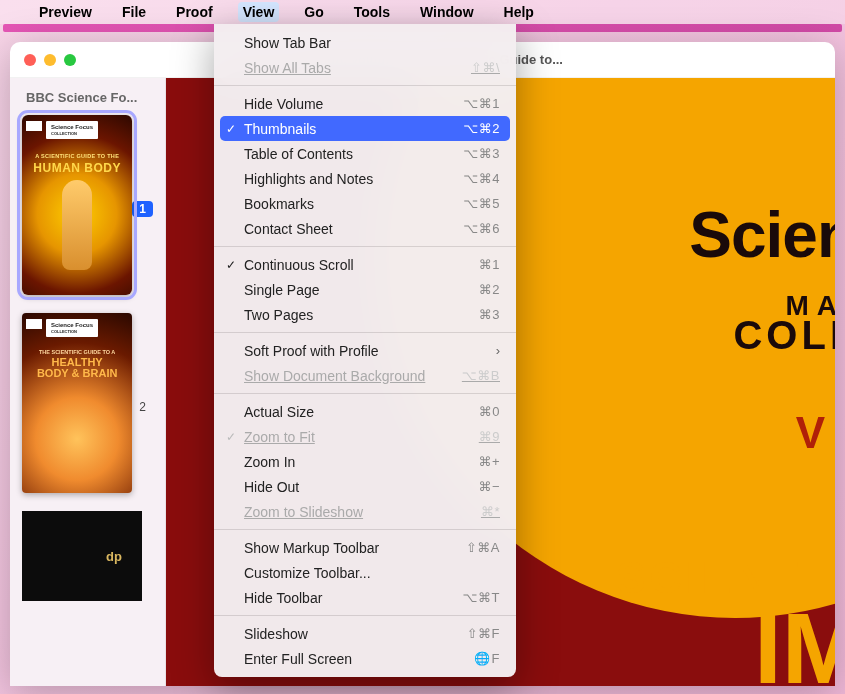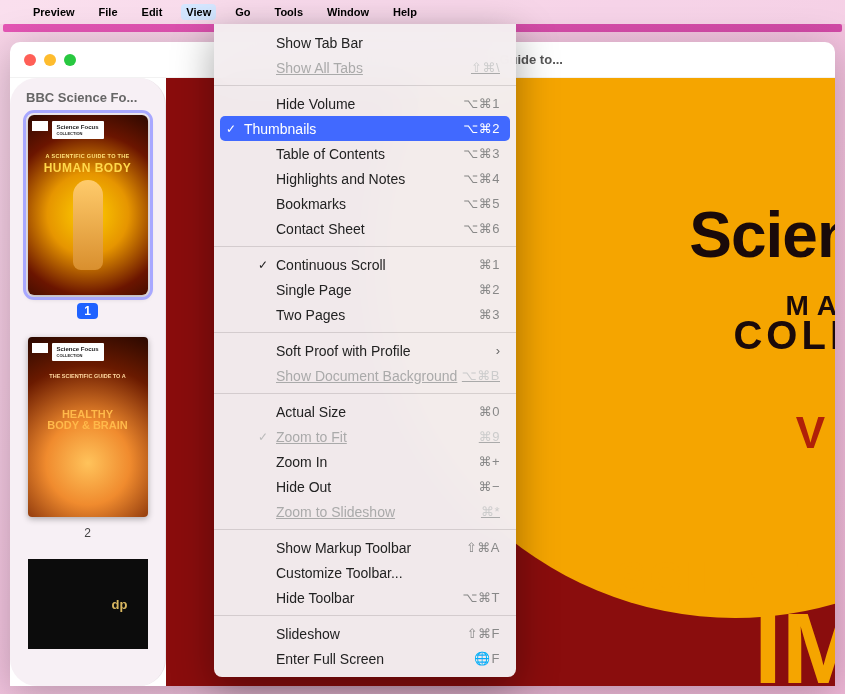--- a/index.html
+++ b/index.html
@@ -1,39 +1,39 @@
 <!DOCTYPE html>
 <html><head>
 <meta charset="utf-8">
 <style>
 * { margin: 0; padding: 0; box-sizing: border-box; font-family: -apple-system, BlinkMacSystemFont, "Segoe UI", Helvetica, Arial, sans-serif; }
 html, body { width: 845px; height: 694px; overflow: hidden; background: linear-gradient(135deg, #f8d5e8 0%, #f3c5e0 40%, #f0b8d8 100%); }
 
-.menubar { height: 24px; background: rgba(255,255,255,0.25); display: flex; align-items: center; padding: 0 14px; gap: 14px; font-size: 11px; font-weight: 600; color: #000; }
+.menubar { height: 24px; background: rgba(255,255,255,0.25); display: flex; align-items: center; padding: 0 14px; gap: 20px; font-size: 14px; font-weight: 600; color: #000; }
 .menubar .apple { font-size: 14px; }
 .menubar .item { padding: 2px 5px; cursor: default; }
 .menubar .item.open { background: #d4e6ff; border-radius: 4px; }
 .menubar .appname { font-weight: 700; }
 
 .pinkbar { height: 8px; background: linear-gradient(90deg, #e556b5, #d14aa6); margin: 0 3px; border-radius: 2px; }
 
 .window { position: absolute; top: 42px; left: 10px; right: 10px; bottom: 8px; background: #fff; border-radius: 10px 10px 0 0; box-shadow: 0 8px 40px rgba(0,0,0,0.25); overflow: hidden; display: flex; flex-direction: column; }
 .titlebar { height: 36px; display: flex; align-items: center; padding: 0 14px; gap: 8px; border-bottom: 1px solid rgba(0,0,0,0.05); }
 .traffic { display: flex; gap: 8px; margin-right: 12px; }
 .traffic span { width: 12px; height: 12px; border-radius: 50%; }
 .tr-close { background: #ff5f57; }
 .tr-min { background: #febc2e; }
 .tr-max { background: #28c840; }
 .titlebar-title { flex: 1; text-align: center; font-size: 13px; font-weight: 600; color: #555; padding-right: 60px; }
 
 .body-row { display: flex; flex: 1; min-height: 0; }
 
-.sidebar { width: 156px; background: #f7f0f5; border-right: 1px solid rgba(0,0,0,0.06); padding: 10px 12px; overflow: hidden; border-radius: 27px; }
+.sidebar { width: 156px; background: #f7f0f5; border-right: 1px solid rgba(0,0,0,0.06); padding: 10px 12px; overflow: hidden; }
 .sidebar-title { font-size: 13px; font-weight: 700; color: #666; padding: 2px 4px 10px; }
-.thumb-wrap { display: flex; flex-direction: column; align-items: center; margin-bottom: 18px; }
+.thumb-wrap { display: flex; align-items: center; margin-bottom: 18px; }
 .thumb { width: 120px; height: 180px; border-radius: 4px; box-shadow: 0 2px 6px rgba(0,0,0,0.3); position: relative; overflow: hidden; }
 .thumb.sel { outline: 3px solid #a8a8ff; outline-offset: 2px; border-radius: 6px; }
 .thumb-label { margin-top: 8px; font-size: 12px; background: #1f62ff; color:#fff; padding: 1px 7px; border-radius: 4px; font-weight: 600; }
 .thumb-label.plain { background: transparent; color: #444; font-weight: 400; }
 
 .thumb1 { background: radial-gradient(circle at 50% 55%, #ffcf00 0%, #e69500 35%, #6b1500 70%, #2d0800 100%); }
 .thumb1 .mag { position: absolute; top: 6px; left: 24px; background: #fff; color:#222; font-size: 6px; padding: 3px 5px; font-weight: 700; line-height: 1; border-radius: 1px; }
 .thumb1 .bbc { position: absolute; top: 6px; left: 4px; width: 16px; height: 10px; background: #fff; }
 .thumb1 .t1 { position: absolute; top: 38px; width: 100%; text-align: center; color: #ffe27a; font-size: 5.5px; font-weight: 700; letter-spacing: 0.3px; }
 .thumb1 .t2 { position: absolute; top: 46px; width: 100%; text-align: center; color: #ffd84a; font-size: 12px; font-weight: 800; letter-spacing: 0.5px; }
@@ -51,41 +51,41 @@
 .content { flex: 1; position: relative; background: #8a0d0d; overflow: hidden; }
 .content .bigcircle { position: absolute; top: -180px; right: -260px; width: 720px; height: 720px; border-radius: 50%; background: radial-gradient(circle, #f5a500 0%, #f5a500 86%, #c43500 87%, #c43500 100%); }
 .content .brand1 { position: absolute; top: 120px; right: -20px; font-size: 64px; font-weight: 800; color: #1a0a0a; letter-spacing: -1px; }
 .content .brand2 { position: absolute; top: 212px; right: -10px; font-size: 28px; font-weight: 600; color: #1a0a0a; letter-spacing: 8px; }
 .content .brand3 { position: absolute; top: 235px; right: -10px; font-size: 40px; font-weight: 800; color: #1a0a0a; letter-spacing: 4px; }
 .content .brand4 { position: absolute; top: 330px; right: 10px; font-size: 44px; font-weight: 700; color: #b02008; }
 .content .sci { position: absolute; top: 475px; right: -30px; font-size: 44px; font-weight: 800; color: #f5a500; letter-spacing: 4px; }
 .content .hum { position: absolute; top: 530px; right: -30px; font-size: 100px; font-weight: 900; color: #f5a500; line-height: 0.8; }
 
 .dropdown { position: absolute; top: 24px; left: 214px; width: 302px; background: rgba(243,238,240,0.98); border-radius: 0 0 8px 8px; box-shadow: 0 12px 40px rgba(0,0,0,0.35); padding: 6px 0; font-size: 14px; color: #222; backdrop-filter: blur(20px); }
-.dd-item { display: flex; align-items: center; height: 25px; padding: 0 16px 0 30px; position: relative; cursor: default; margin-left: 32px; }
+.dd-item { display: flex; align-items: center; height: 25px; padding: 0 16px 0 30px; position: relative; cursor: default; }
 .dd-item.disabled { color: #aaa; text-decoration: underline; }
 .dd-item.selected { background: #4169ff; color: #fff; margin: 0 6px; border-radius: 5px; padding-left: 24px; padding-right: 10px; }
 .dd-item .check { position: absolute; left: 12px; font-size: 12px; }
 .dd-item.selected .check { left: 6px; }
 .dd-item.disabled .check { color: #bbb; }
 .dd-item .label { flex: 1; }
 .dd-item .shortcut { font-size: 13px; color: #888; letter-spacing: 0.5px; }
 .dd-item.selected .shortcut { color: #fff; }
 .dd-item.disabled .shortcut { color: #ccc; }
 .dd-item .chev { color: #666; font-size: 13px; }
 .dd-sep { height: 1px; background: rgba(0,0,0,0.12); margin: 5px 0; }
 </style>
 </head>
 <body>
 
 <div class="menubar">
   <span class="apple"></span>
   <span class="item appname">Preview</span>
   <span class="item">File</span>
-  <span class="item">Edit</span>
+  <span class="item">Proof</span>
   <span class="item open">View</span>
   <span class="item">Go</span>
   <span class="item">Tools</span>
   <span class="item">Window</span>
   <span class="item">Help</span>
 </div>
 
 <div class="pinkbar"></div>
 
 <div class="window">
@@ -116,21 +116,21 @@
       </div>
 
       <div class="thumb-wrap">
         <div class="thumb thumb2">
           <div class="bbc"></div>
           <div class="mag">
             <span>Science Focus</span><br>
             <span style="font-size:4px;">COLLECTION</span>
           </div>
           <div class="t1">THE SCIENTIFIC GUIDE TO A</div>
-          <div class="t2" style="white-space:pre;margin-top:28px;">HEALTHY
+          <div class="t2" style="white-space:pre;">HEALTHY
 BODY &amp; BRAIN</div>
         </div>
         <div class="thumb-label plain">2</div>
       </div>
 
       <div class="thumb-wrap">
         <div class="thumb3">
           <span class="dp">dp</span>
         </div>
       </div>

